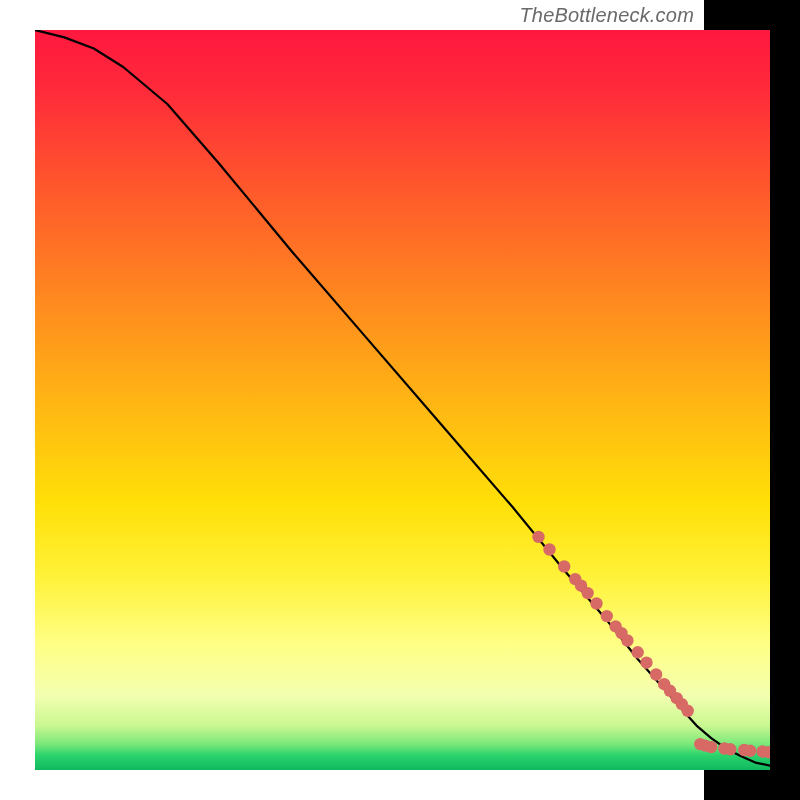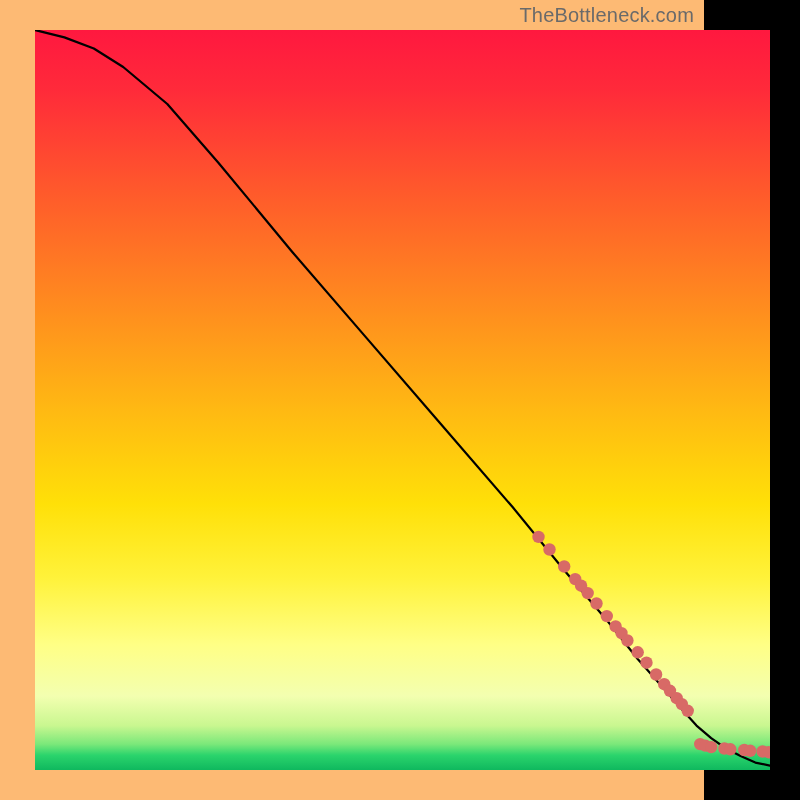--- a/index.html
+++ b/index.html
@@ -10,21 +10,22 @@
     background: #000;
     overflow: hidden;
     font-family: Arial, Helvetica, sans-serif;
   }
   .frame {
     position: absolute;
     top: 0;
     left: 0;
     width: 704px;
     height: 800px;
-    background: #fdba74;
+    background: #ffffff;
+    font-style: italic;
   }
   .watermark {
     position: absolute;
     top: 4px;
     right: 10px;
     color: #6a6a6a;
     font-size: 20px;
     letter-spacing: 0.2px;
     font-weight: 400;
   }

